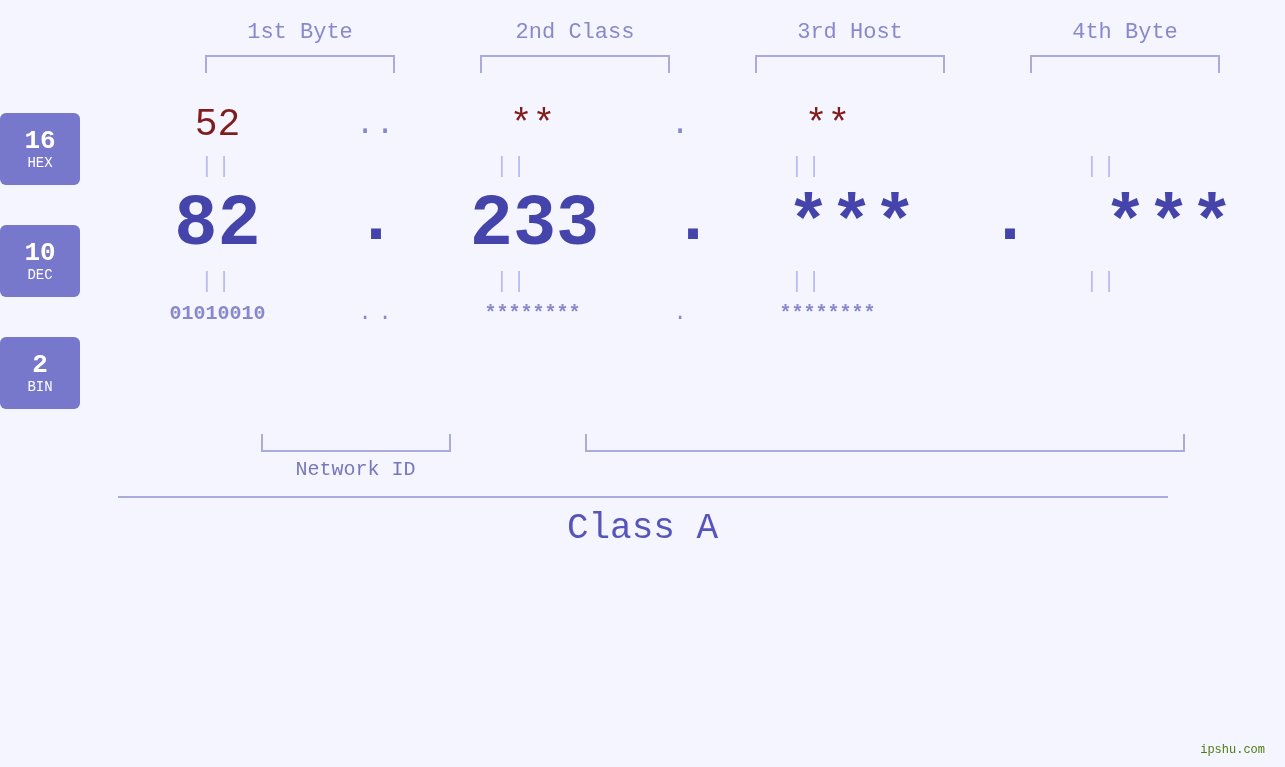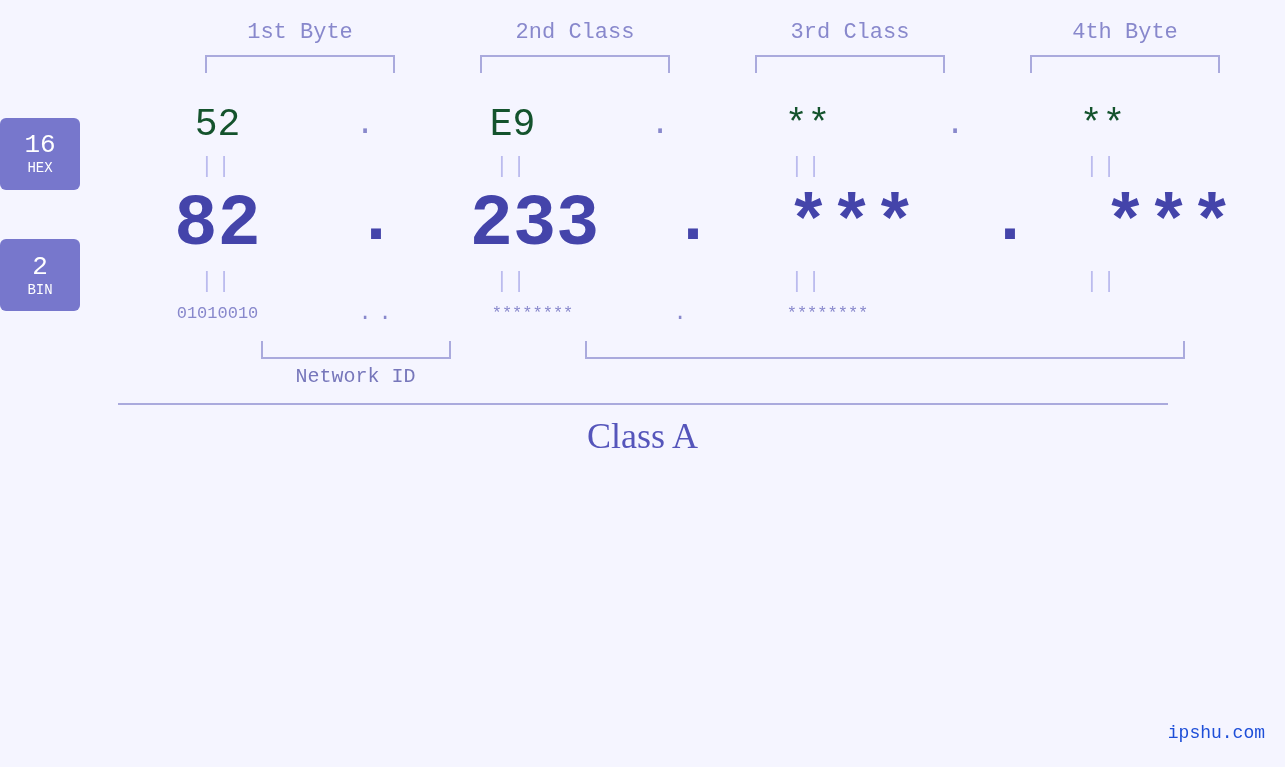--- a/index.html
+++ b/index.html
@@ -91,21 +91,21 @@
       height: 72px;
       display: flex;
       flex-direction: column;
       align-items: center;
       justify-content: center;
       margin: 20px 0;
     }
 
     .base-number {
       font-size: 26px;
-      font-weight: normal;
+      font-weight: bold;
       line-height: 1.1;
     }
 
     .base-label {
       font-size: 14px;
       font-weight: normal;
       text-align: right;
     }
 
     .values-grid {
@@ -127,21 +127,21 @@
       text-align: center;
       position: relative;
     }
 
     
     .hex-row {
       padding: 10px 0 5px 0;
     }
 
     .hex-value {
-      color: #14532d;
+      color: #7f1d1d;
       font-size: 38px;
       font-family: 'Courier New', Courier, monospace;
     }
 
     
     .equals-row {
       display: flex;
       flex-direction: row;
       align-items: center;
       height: 30px;
@@ -168,22 +168,23 @@
       line-height: 1;
     }
 
     
     .bin-row {
       padding: 5px 0 10px 0;
     }
 
     .bin-value {
       color: #8888cc;
-      font-size: 17px;
-      font-family: 'Courier New', Courier, monospace;
+      font-size: 20px;
+      font-family: 'Courier New', Courier, monospace;
+      font-weight: bold;
     }
 
     
     .bottom-area {
       width: 1129px;
       padding-left: 140px;
       margin-top: 5px;
       position: relative;
     }
 
@@ -257,31 +258,31 @@
     .class-bracket-line {
       width: 1050px;
       height: 2px;
       background-color: #aaaadd;
       margin-bottom: 10px;
     }
 
     .class-label {
       color: #5555bb;
       font-size: 36px;
-      font-family: Liberation Serif, serif;
+      font-family: Liberation Mono, monospace;
       font-weight: normal;
     }
 
     
     .watermark {
       position: absolute;
-      bottom: 24px;
+      bottom: 10px;
       right: 20px;
-      color: #1d4ed8;
-      font-size: 18px;
+      color: #4d7c0f;
+      font-size: 12px;
       font-family: 'Courier New', Courier, monospace;
     }
 
     
     .dot-sep {
       font-size: 70px;
       font-weight: bold;
       color: #4444aa;
       line-height: 1;
       padding-bottom: 0;
@@ -291,21 +292,21 @@
 
   </style>
 </head>
 <body>
 
 <div class="main-container">
 
   <div class="headers-row">
     <div class="byte-header">1st Byte</div>
     <div class="byte-header">2nd Class</div>
-    <div class="byte-header">3rd Class</div>
+    <div class="byte-header">3rd Host</div>
     <div class="byte-header">4th Byte</div>
   </div>
 
   <div class="brackets-row">
     <div class="bracket-box">
       <div class="bracket-line"></div>
     </div>
     <div class="bracket-box">
       <div class="bracket-line"></div>
     </div>
@@ -318,35 +319,36 @@
   </div>
 
   <div class="content-area">
 
     <div class="labels-column">
       <div class="base-badge">
         <span class="base-number">16</span>
         <span class="base-label">HEX</span>
       </div>
       <div class="base-badge">
+        <span class="base-number">10</span>
+        <span class="base-label">DEC</span>
+      </div>
+      <div class="base-badge">
         <span class="base-number">2</span>
         <span class="base-label">BIN</span>
       </div>
     </div>
 
     <div class="values-grid">
 
       <div class="value-row hex-row">
         <div class="cell">
           <span class="hex-value">52</span>
         </div>
         <div style="width:20px; text-align:center; color:#8888cc; font-size:32px;">.</div>
-        <div class="cell">
-          <span class="hex-value">E9</span>
-        </div>
         <div style="width:20px; text-align:center; color:#8888cc; font-size:32px;">.</div>
         <div class="cell">
           <span class="hex-value">**</span>
         </div>
         <div style="width:20px; text-align:center; color:#8888cc; font-size:32px;">.</div>
         <div class="cell">
           <span class="hex-value">**</span>
         </div>
       </div>
 

